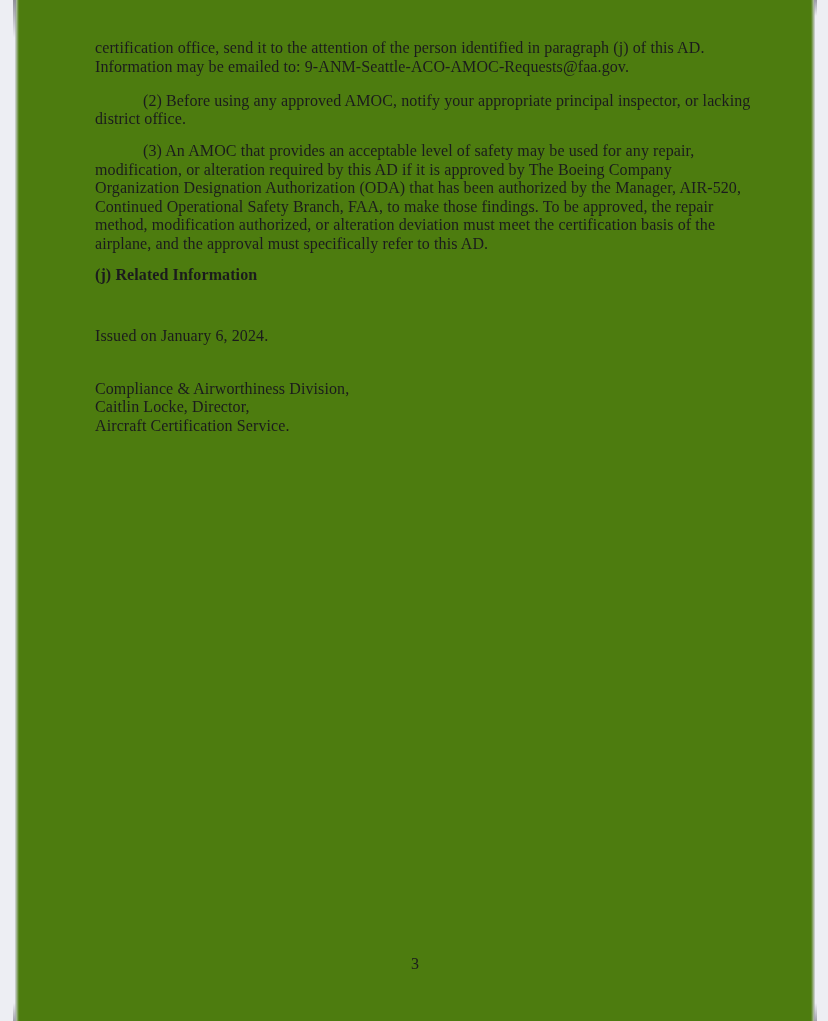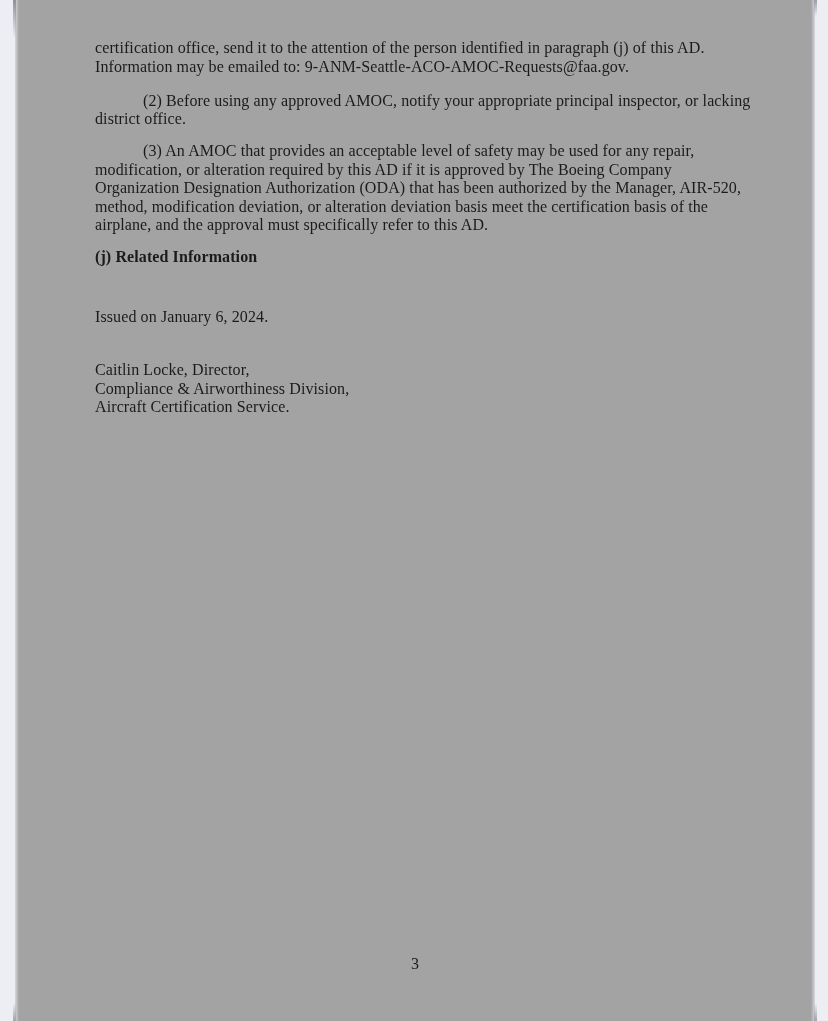--- a/index.html
+++ b/index.html
@@ -46,21 +46,21 @@
   .edge-tick.tr { right: 11px; top: 0;    height: 16px; background: linear-gradient(to bottom, #9b9ca6, rgba(155,156,166,0)); }
   .edge-tick.bl { left: 13px;  bottom: 0; height: 18px; background: linear-gradient(to top,    #a2a3ac, rgba(162,163,172,0)); }
   .edge-tick.br { right: 11px; bottom: 0; height: 18px; background: linear-gradient(to top,    #a2a3ac, rgba(162,163,172,0)); }
 
   .page {
     position: absolute;
     left: 15px;
     right: 13px;
     top: 0;
     bottom: 0;
-    background: #a3a3a3;
+    background: #4d7c0f;
     z-index: 1;
   }
   .text-column {
     position: absolute;
     left: 80px;           
     top: 0;
     width: 660px;
     padding-top: 39px;
     color: #1b1b1d;
     font-size: 16px;
@@ -109,32 +109,33 @@
           <div class="line">Information may be emailed to: 9-ANM-Seattle-ACO-AMOC-Requests@faa.gov.</div>
         </div>
         <div class="block block-1 indent">
           <div class="line">(2) Before using any approved AMOC, notify your appropriate principal inspector, or lacking</div>
           <div class="line">district office.</div>
         </div>
         <div class="block block-2 indent">
           <div class="line">(3) An AMOC that provides an acceptable level of safety may be used for any repair,</div>
           <div class="line">modification, or alteration required by this AD if it is approved by The Boeing Company</div>
           <div class="line">Organization Designation Authorization (ODA) that has been authorized by the Manager, AIR-520,</div>
-          <div class="line">method, modification deviation, or alteration deviation basis meet the certification basis of the</div>
+          <div class="line">Continued Operational Safety Branch, FAA, to make those findings. To be approved, the repair</div>
+          <div class="line">method, modification authorized, or alteration deviation must meet the certification basis of the</div>
           <div class="line">airplane, and the approval must specifically refer to this AD.</div>
         </div>
         <div class="block block-3 heading">
           <div class="line">(j) Related Information</div>
         </div>
         <div class="block block-4 indent">
         </div>
         <div class="block block-5">
           <div class="line">Issued on January 6, 2024.</div>
         </div>
         <div class="block block-6">
+          <div class="line">Compliance &amp; Airworthiness Division,</div>
           <div class="line">Caitlin Locke, Director,</div>
-          <div class="line">Compliance &amp; Airworthiness Division,</div>
           <div class="line">Aircraft Certification Service.</div>
         </div>
       </div>
     <div class="page-number">3</div>
   </div>
 </div>
 
 </body></html>

